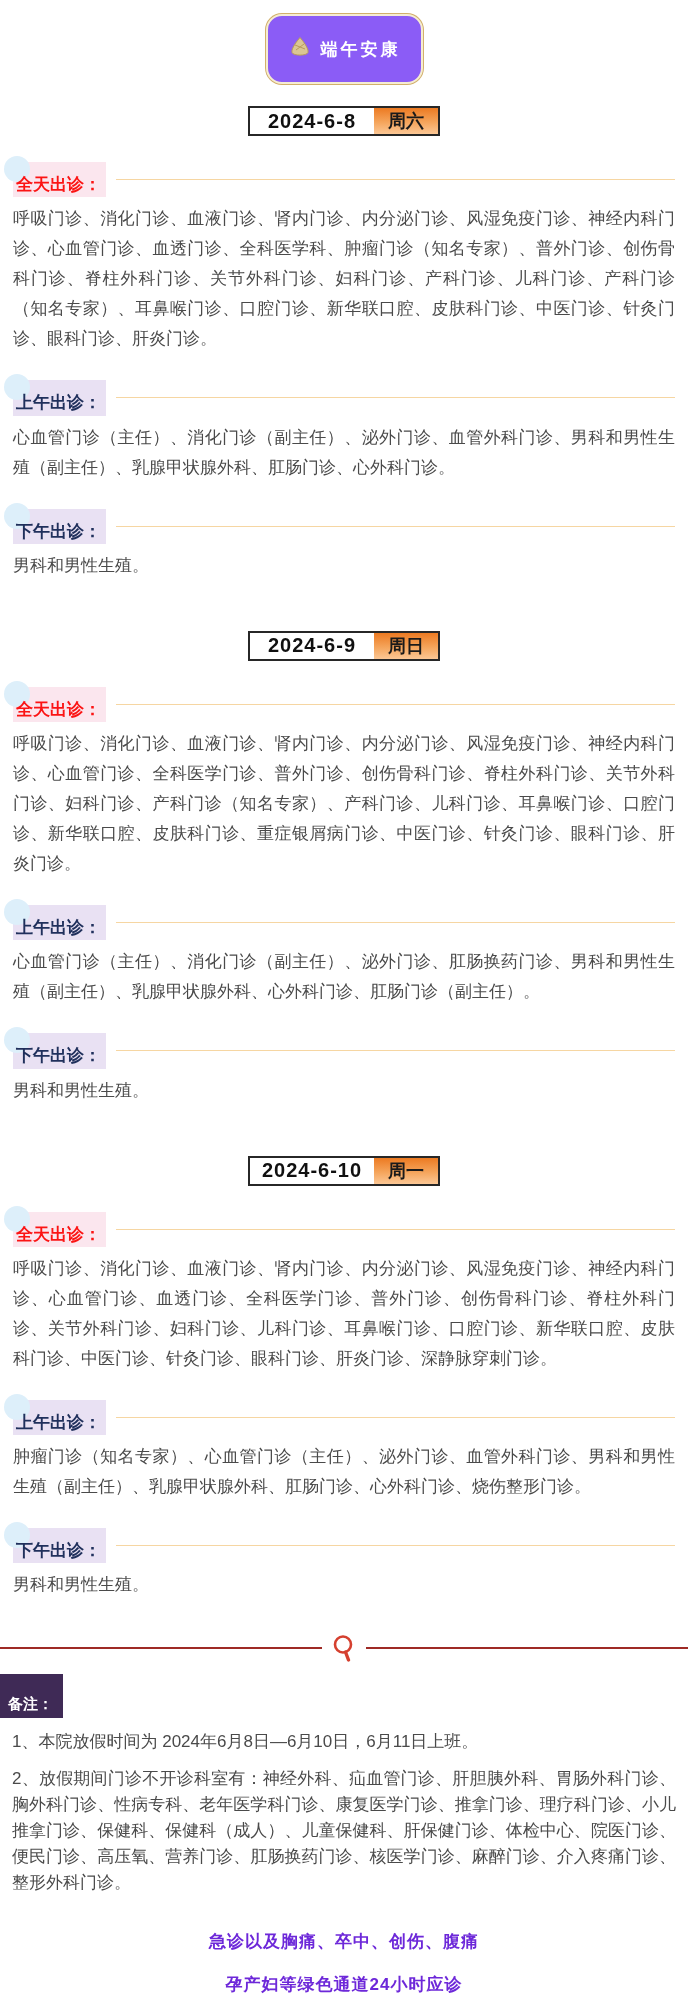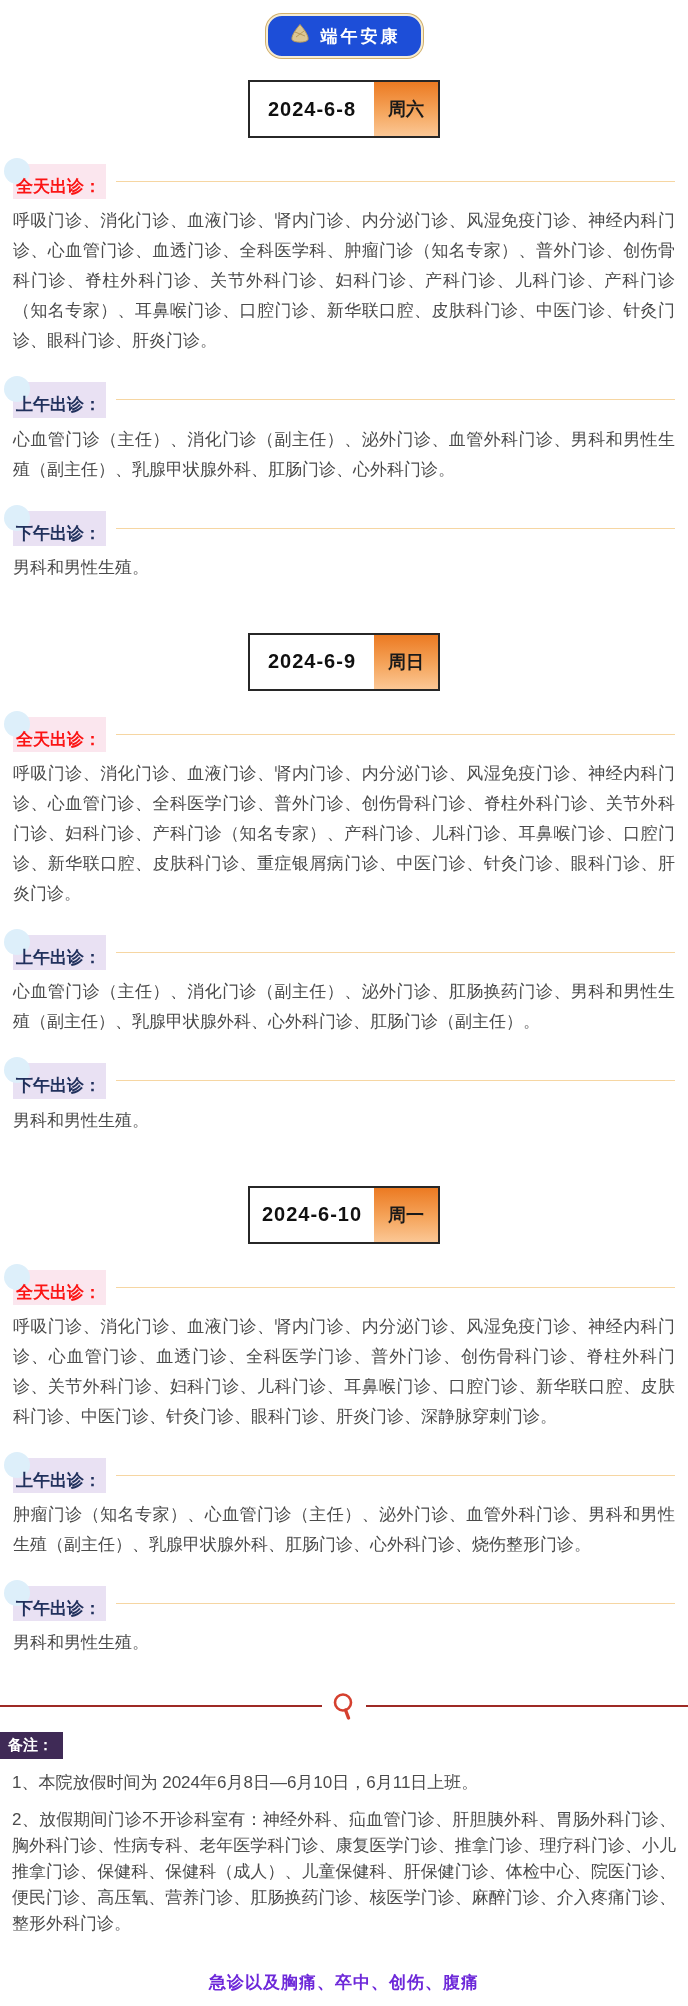--- a/index.html
+++ b/index.html
@@ -9,31 +9,31 @@
     background: #ffffff;
     font-family: "Liberation Sans", "DejaVu Sans", sans-serif;
     color: #4a4a4a;
   }
   .page { width: 688px; padding: 14px 0 18px; }
 
   
   .badge-row { display: flex; justify-content: center; margin-bottom: 22px; }
   .badge {
     display: flex; align-items: center; gap: 9px;
-    background: #1d4ed8;
+    background: #8b5cf6;
     border: 2px solid #f5ecd3;
     box-shadow: 0 0 0 1px #d2b06b;
     border-radius: 16px;
-    padding: 7px 20px;
+    padding: 20px 20px;
   }
   .badge-label { color: #ffffff; font-size: 17px; font-weight: bold; letter-spacing: 3px; }
 
   
   .date-card {
-    width: 192px; height: 58px;
+    width: 192px; height: 30px;
     margin: 0 auto;
     border: 2px solid #272727;
     background: #ffffff;
     display: flex; align-items: stretch;
   }
   .date-text {
     flex: 1; display: flex; align-items: center; justify-content: center;
     font-size: 20px; font-weight: bold; color: #101010; letter-spacing: 1px;
   }
   .weekday-tag {
@@ -70,21 +70,21 @@
   .divider { display: flex; align-items: center; margin-top: 34px; }
   .divider .dline { flex: 1; height: 2px; background: #9e2a25; }
   .divider .mag { margin: 0 9px; display: block; }
 
   
   .notes { margin-top: 12px; }
   .notes-label {
     display: inline-block;
     background: #3f2a56; color: #ffffff;
     font-size: 15px; font-weight: bold;
-    padding: 4px 10px 4px 8px;
+    padding: 21px 10px 4px 8px;
   }
   .note {
     font-size: 17px; line-height: 26px;
     margin: 11px 0 0; padding: 0 12px;
     text-align: justify; color: #4a4a4a;
   }
 
   
   .green-lines { margin-top: 34px; text-align: center; }
   .green-line {

